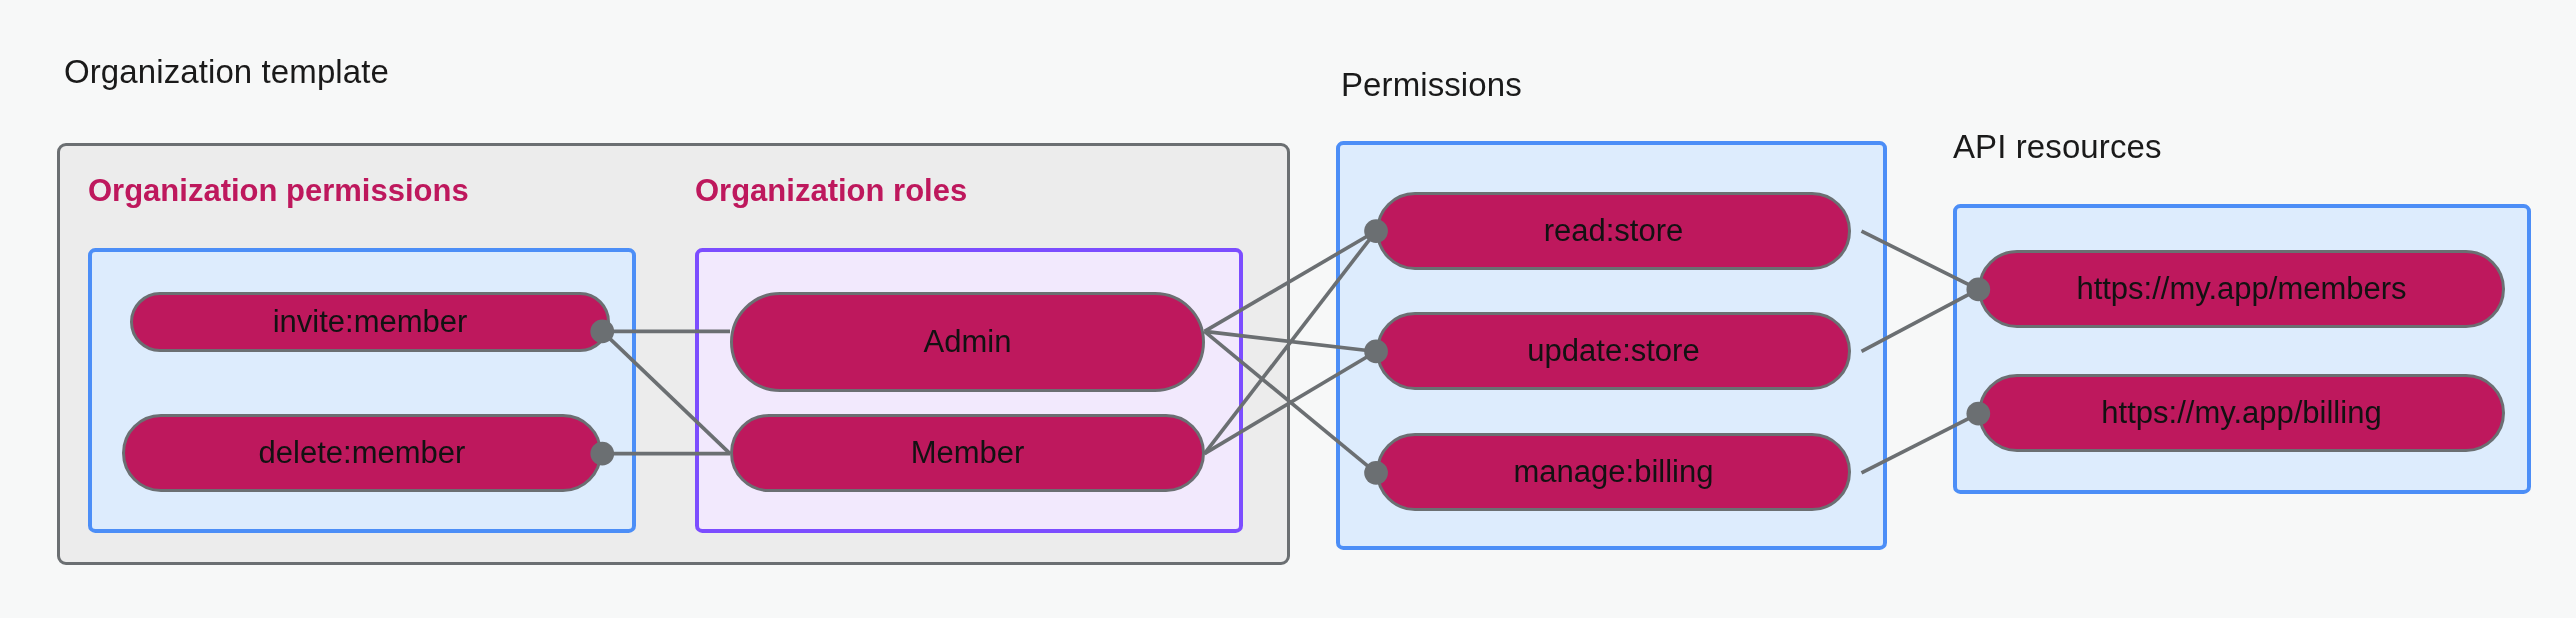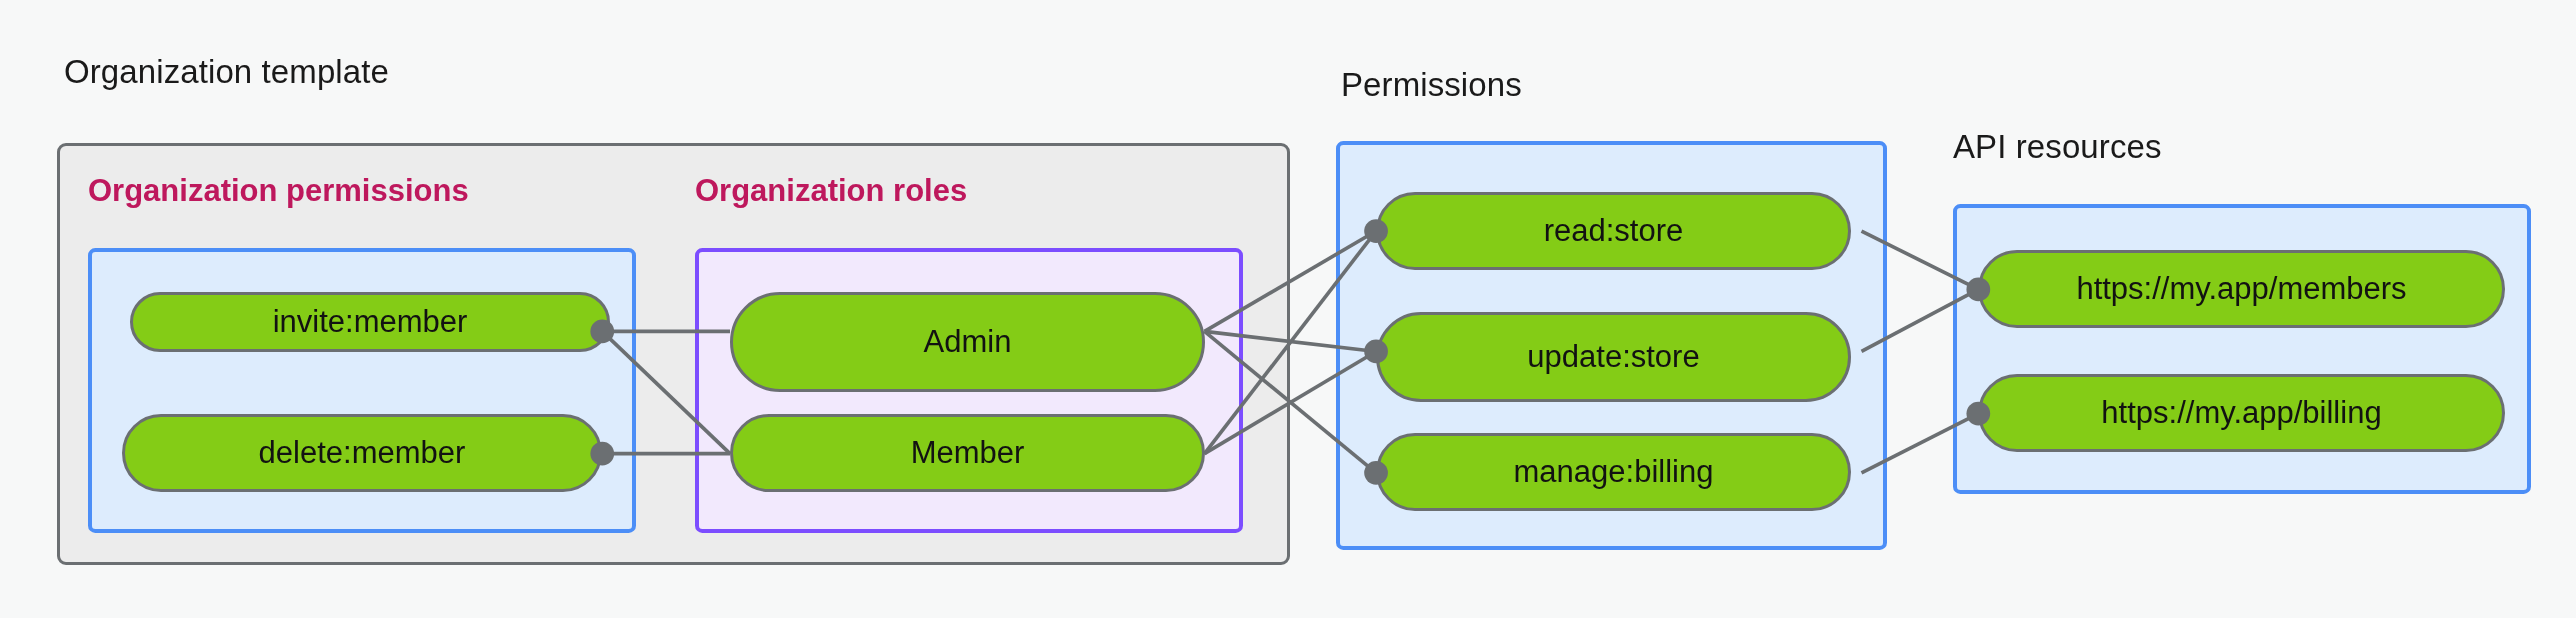--- a/index.html
+++ b/index.html
@@ -77,21 +77,21 @@
   }
   .box-purple {
     background: #f2e9fd;
     border: 4.6px solid #7c4dff;
   }
 
   
   .pill {
     position: absolute;
     box-sizing: border-box;
-    background: #84cc16;
+    background: #be185d;
     border: 3.7px solid #6b6f72;
     border-radius: 912px;
     display: flex;
     align-items: center;
     justify-content: center;
     font-size: 31px;
     color: #121212;
     white-space: nowrap;
     z-index: 4;
   }
@@ -166,21 +166,21 @@
     <span class="pill-label">Member</span>
   </div>
 
   <div class="group-title" style="left:1341px; top:66px;">Permissions</div>
 
   <div class="box box-blue" style="left:1336px; top:141px; width:551px; height:409px;"></div>
 
   <div class="pill" style="left:1376px; top:192px; width:475px; height:78px;">
     <span class="pill-label">read:store</span>
   </div>
-  <div class="pill" style="left:1376px; top:312px; width:475px; height:90px;">
+  <div class="pill" style="left:1376px; top:312px; width:475px; height:78px;">
     <span class="pill-label">update:store</span>
   </div>
   <div class="pill" style="left:1376px; top:433px; width:475px; height:78px;">
     <span class="pill-label">manage:billing</span>
   </div>
 
   <div class="group-title" style="left:1953px; top:128px;">API resources</div>
 
   <div class="box box-blue" style="left:1953px; top:204px; width:578px; height:290px;"></div>
 

